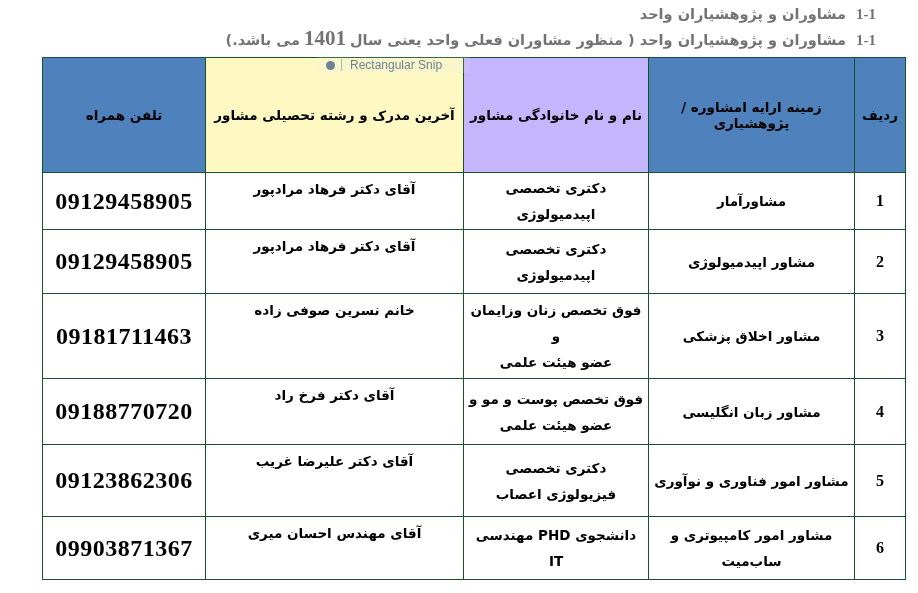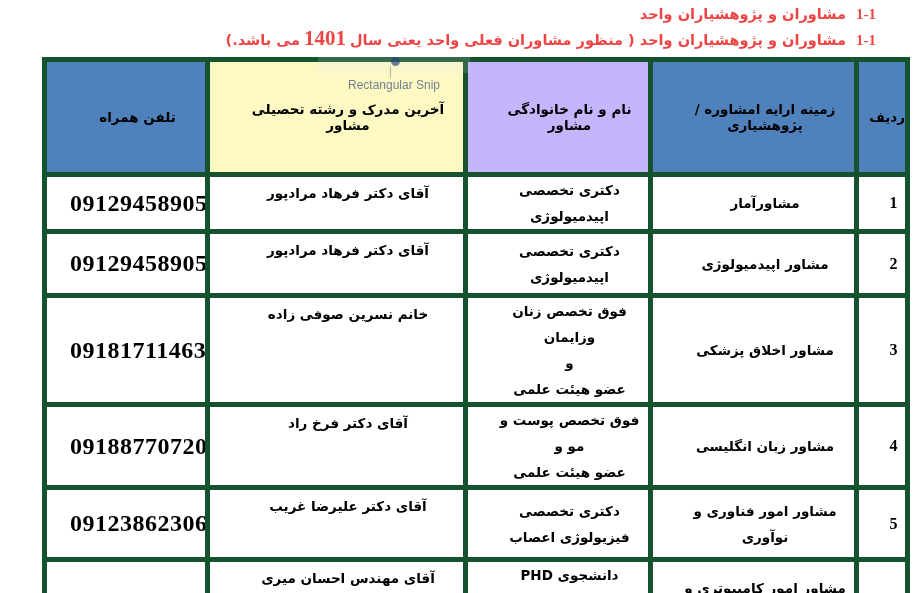--- a/index.html
+++ b/index.html
@@ -11,21 +11,21 @@
     overflow:hidden;
   }
 
   
   .headings {
     position:absolute;
     top:2px;
     right:42px;
     direction:rtl;
     text-align:right;
-    color:#ef4444;
+    color:#737373;
   }
   .heading-line {
     font-size:14.5px;
     font-weight:bold;
     line-height:24px;
     white-space:nowrap;
   }
   .heading-num {
     font-family:"Liberation Serif","DejaVu Serif",serif;
     font-weight:bold;
@@ -44,23 +44,22 @@
   
   table.consultants {
     position:absolute;
     left:42px;
     top:57px;
     width:863px;
     border-collapse:collapse;
     table-layout:fixed;
   }
   table.consultants td, table.consultants th {
-    border:5px solid #14532d;
+    border:1px solid #14532d;
     overflow:hidden;
-    padding-left:23px;
   }
   tr.hdr { height:115px; }
   tr.hdr th {
     background:#4f81bd;
     color:#000;
     font-weight:bold;
     font-size:13.5px;
     text-align:center;
     vertical-align:middle;
     direction:rtl;
@@ -105,21 +104,20 @@
     position:absolute;
     left:318px;
     top:57px;
     width:152px;
     height:16px;
     display:flex;
     align-items:center;
     background:rgba(220,228,240,0.16);
     z-index:5;
     pointer-events:none;
-    flex-direction:column;
   }
   .snip-ghost .snip-icon {
     width:9px; height:9px;
     border-radius:50%;
     background:rgba(35,65,115,0.65);
     margin:0 6px 0 8px;
     flex:0 0 auto;
   }
   .snip-ghost .snip-divider {
     width:1px; height:12px;

